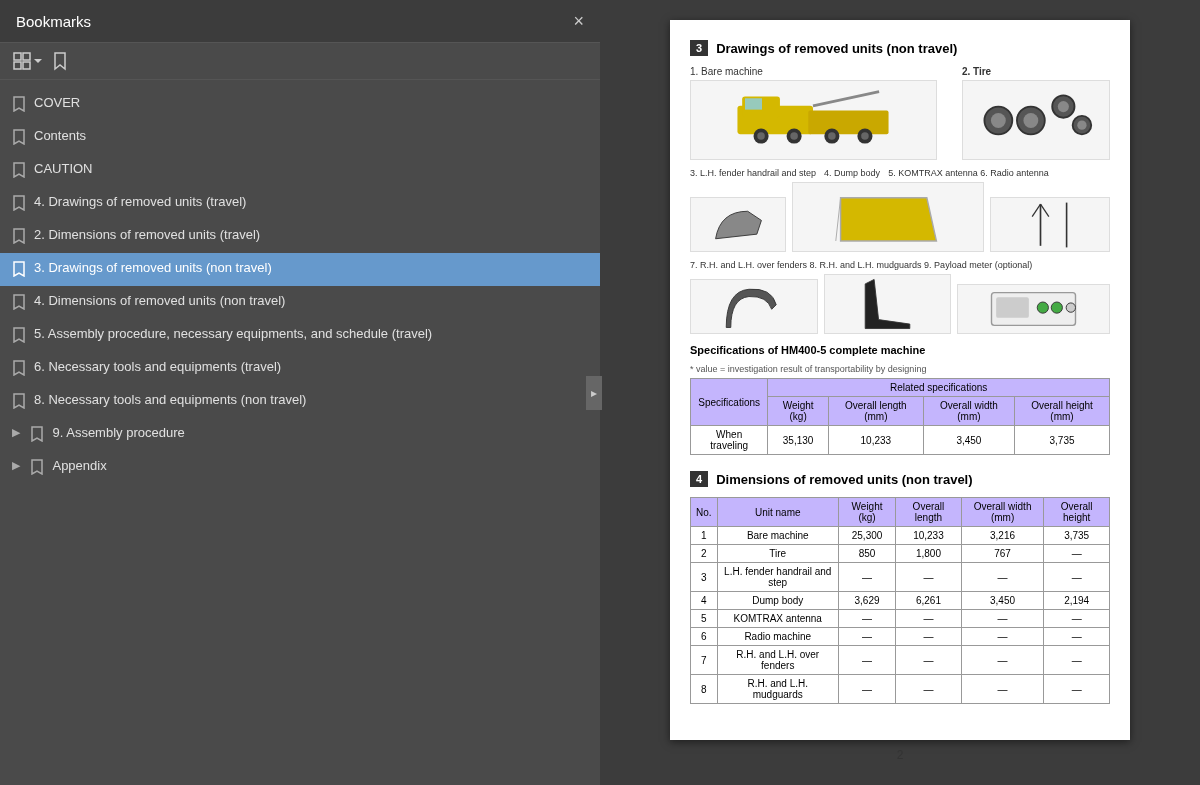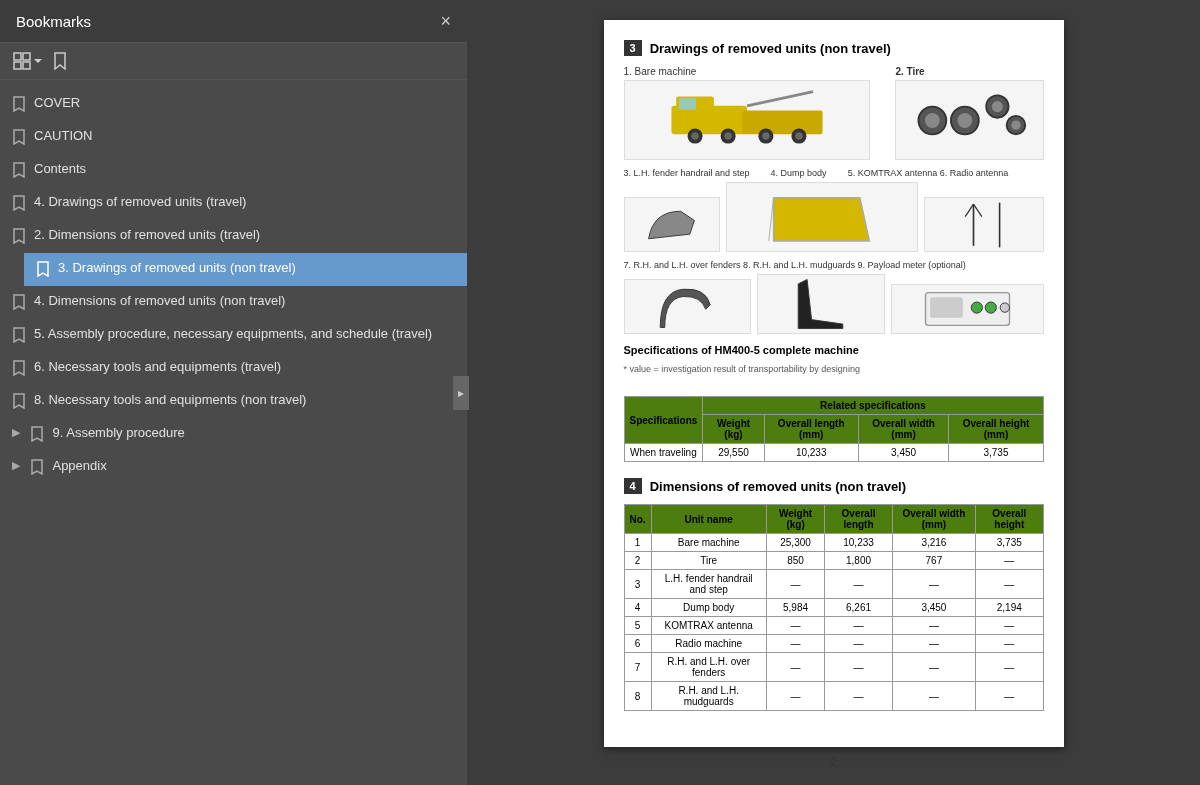--- a/index.html
+++ b/index.html
@@ -7,21 +7,21 @@
       font-family: Arial, sans-serif;
       background: #3c3c3c;
       display: flex;
       width: 1200px;
       height: 785px;
       overflow: hidden;
     }
 
     
     .sidebar {
-      width: 467px;
+      width: 600px;
       background: #4a4a4a;
       display: flex;
       flex-direction: column;
       flex-shrink: 0;
     }
 
     .sidebar-header {
       background: #3c3c3c;
       padding: 12px 16px;
       display: flex;
@@ -83,21 +83,20 @@
       padding: 6px 4px 6px 12px;
       cursor: pointer;
       color: #e0e0e0;
       font-size: 13px;
       gap: 8px;
     }
 
     .bookmark-item.active {
       background: #6699cc;
       color: #fff;
-      margin-left: 24px;
     }
 
     .bookmark-item.expandable {
       display: flex;
       align-items: flex-start;
     }
 
     .expand-arrow {
       color: #aaa;
       font-size: 11px;
@@ -174,38 +173,38 @@
 
     .spec-title {
       font-size: 11px;
       font-weight: bold;
       margin-bottom: 8px;
     }
 
     .spec-note {
       font-size: 9px;
       color: #555;
-      margin-bottom: 22px;
+      margin-bottom: 4px;
     }
 
     table {
       border-collapse: collapse;
       width: 100%;
       font-size: 10px;
     }
 
     table th, table td {
       border: 1px solid #999;
       padding: 3px 5px;
       text-align: center;
     }
 
     table th {
-      background: #4d7c0f;
-      font-weight: bold;
+      background: #c4b5fd;
+      font-weight: normal;
     }
 
     .page-number {
       text-align: center;
       font-size: 12px;
       margin-top: 8px;
       color: #333;
     }
   </style>
 </head>
@@ -244,30 +243,30 @@
       </span>
       <span class="bookmark-label">COVER</span>
     </div>
 
     <div class="bookmark-item">
       <span class="bookmark-icon">
         <svg viewBox="0 0 14 16">
             <path d="M2 1 h10 v14 l-5-3 -5 3 Z"></path>
           </svg>
       </span>
+      <span class="bookmark-label">Contents</span>
+    </div>
+
+    <div class="bookmark-item">
+      <span class="bookmark-icon">
+        <svg viewBox="0 0 14 16">
+            <path d="M2 1 h10 v14 l-5-3 -5 3 Z"></path>
+          </svg>
+      </span>
       <span class="bookmark-label">CAUTION</span>
-    </div>
-
-    <div class="bookmark-item">
-      <span class="bookmark-icon">
-        <svg viewBox="0 0 14 16">
-            <path d="M2 1 h10 v14 l-5-3 -5 3 Z"></path>
-          </svg>
-      </span>
-      <span class="bookmark-label">Contents</span>
     </div>
 
     <div class="bookmark-item">
       <span class="bookmark-icon">
         <svg viewBox="0 0 14 16">
             <path d="M2 1 h10 v14 l-5-3 -5 3 Z"></path>
           </svg>
       </span>
       <span class="bookmark-label">4. Drawings of removed units (travel)</span>
     </div>
@@ -400,21 +399,21 @@
               <circle cx="55" cy="35" r="8" fill="#888"></circle>
               <circle cx="90" cy="20" r="12" fill="#555" stroke="#333" stroke-width="2"></circle>
               <circle cx="90" cy="20" r="6" fill="#888"></circle>
               <circle cx="110" cy="40" r="10" fill="#555" stroke="#333" stroke-width="2"></circle>
               <circle cx="110" cy="40" r="5" fill="#888"></circle>
             </svg>
           </div>
         </div>
       </div>
 
-      <div style="font-size:9px; color:#333; margin-bottom:4px; display:flex; gap:21px; flex-wrap:wrap;">
+      <div style="font-size:9px; color:#333; margin-bottom:4px; display:flex; gap:8px; flex-wrap:wrap;">
         <span>3. L.H. fender handrail and step</span>
         <span>4. Dump body</span>
         <span>5. KOMTRAX antenna 6. Radio antenna</span>
       </div>
 
       <div style="display:flex; gap:6px; margin-bottom:8px; align-items:flex-end;">
         <div style="flex:0.4;">
           <div style="height:55px; background:#f5f5f5; display:flex; align-items:center; justify-content:center; border:1px solid #ddd;">
             <svg viewBox="0 0 60 50" width="55" height="48">
               <path d="M5 40 Q10 10 40 10 L55 20 L50 35 Z" fill="#888" stroke="#333" stroke-width="1"></path>
@@ -488,21 +487,21 @@
             <tr>
               <th>Weight (kg)</th>
               <th>Overall length (mm)</th>
               <th>Overall width (mm)</th>
               <th>Overall height (mm)</th>
             </tr>
           </thead>
           <tbody>
             <tr>
               <td>When traveling</td>
-              <td>29,550</td>
+              <td>35,130</td>
               <td>10,233</td>
               <td>3,450</td>
               <td>3,735</td>
             </tr>
           </tbody>
         </table>
       </div>
     </div>
 
     <div class="section-block" style="margin-top:12px;">
@@ -542,21 +541,21 @@
             <td>3</td>
             <td>L.H. fender handrail and step</td>
             <td>—</td>
             <td>—</td>
             <td>—</td>
             <td>—</td>
           </tr>
           <tr>
             <td>4</td>
             <td>Dump body</td>
-            <td>5,984</td>
+            <td>3,629</td>
             <td>6,261</td>
             <td>3,450</td>
             <td>2,194</td>
           </tr>
           <tr>
             <td>5</td>
             <td>KOMTRAX antenna</td>
             <td>—</td>
             <td>—</td>
             <td>—</td>

